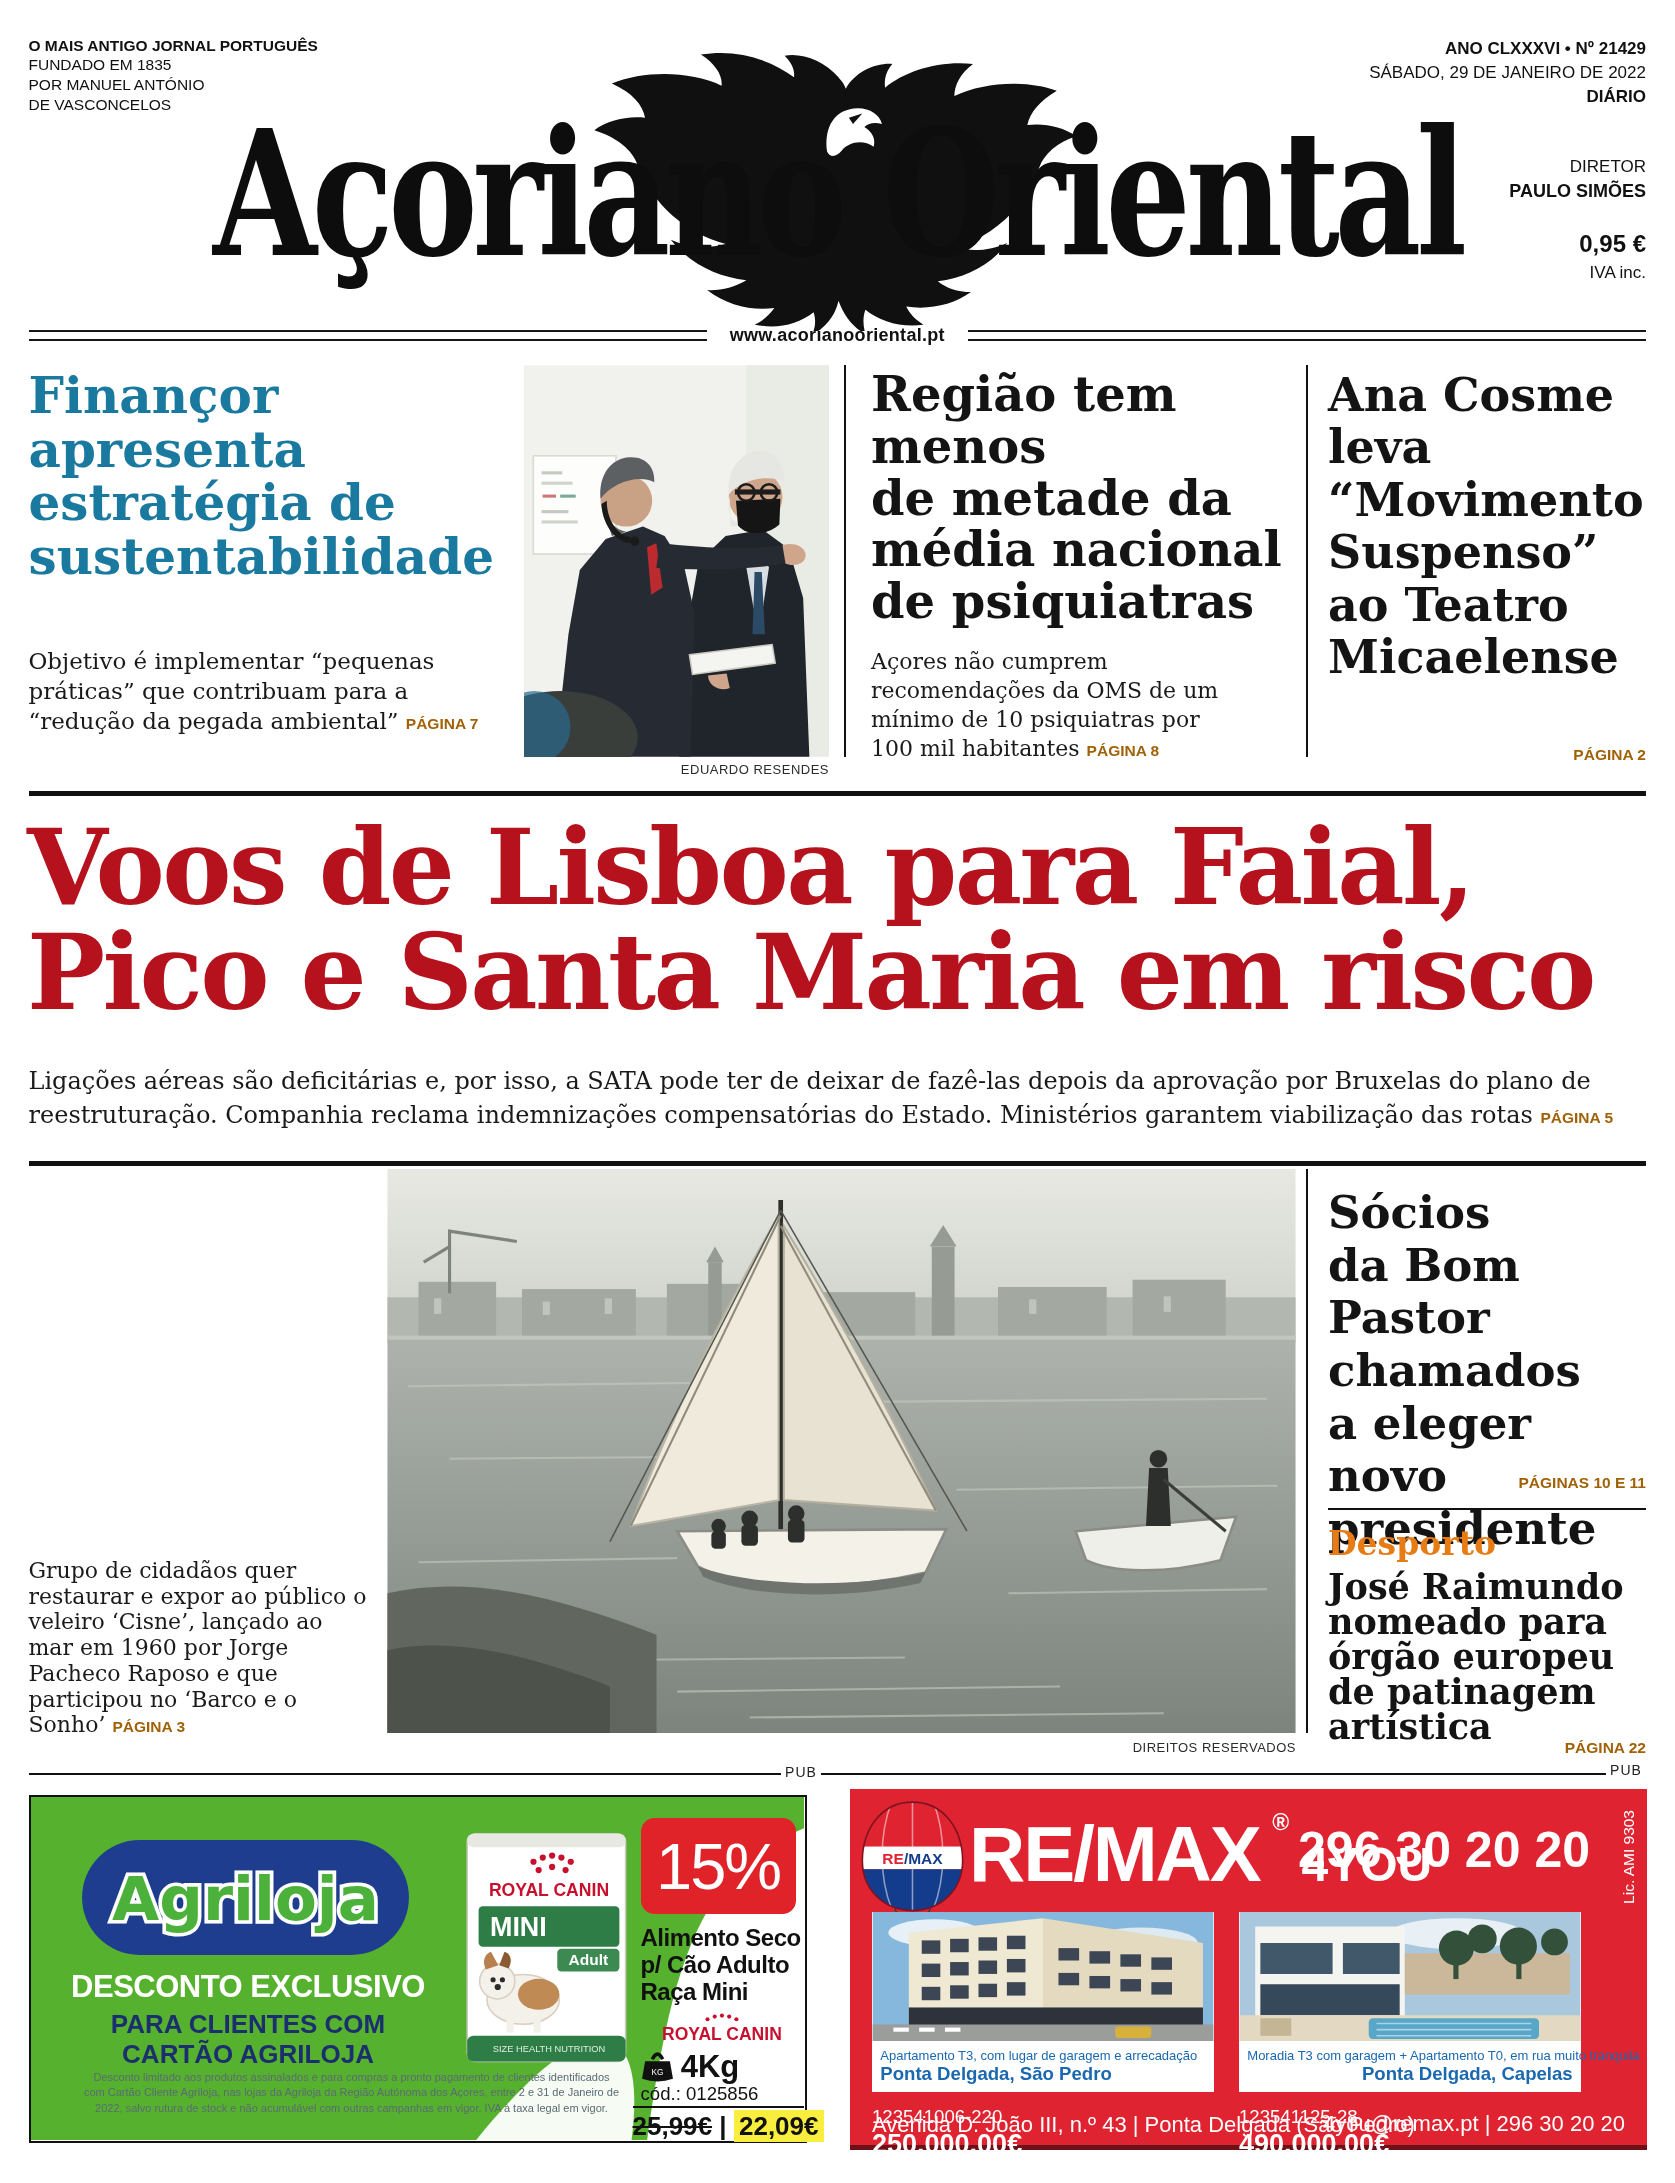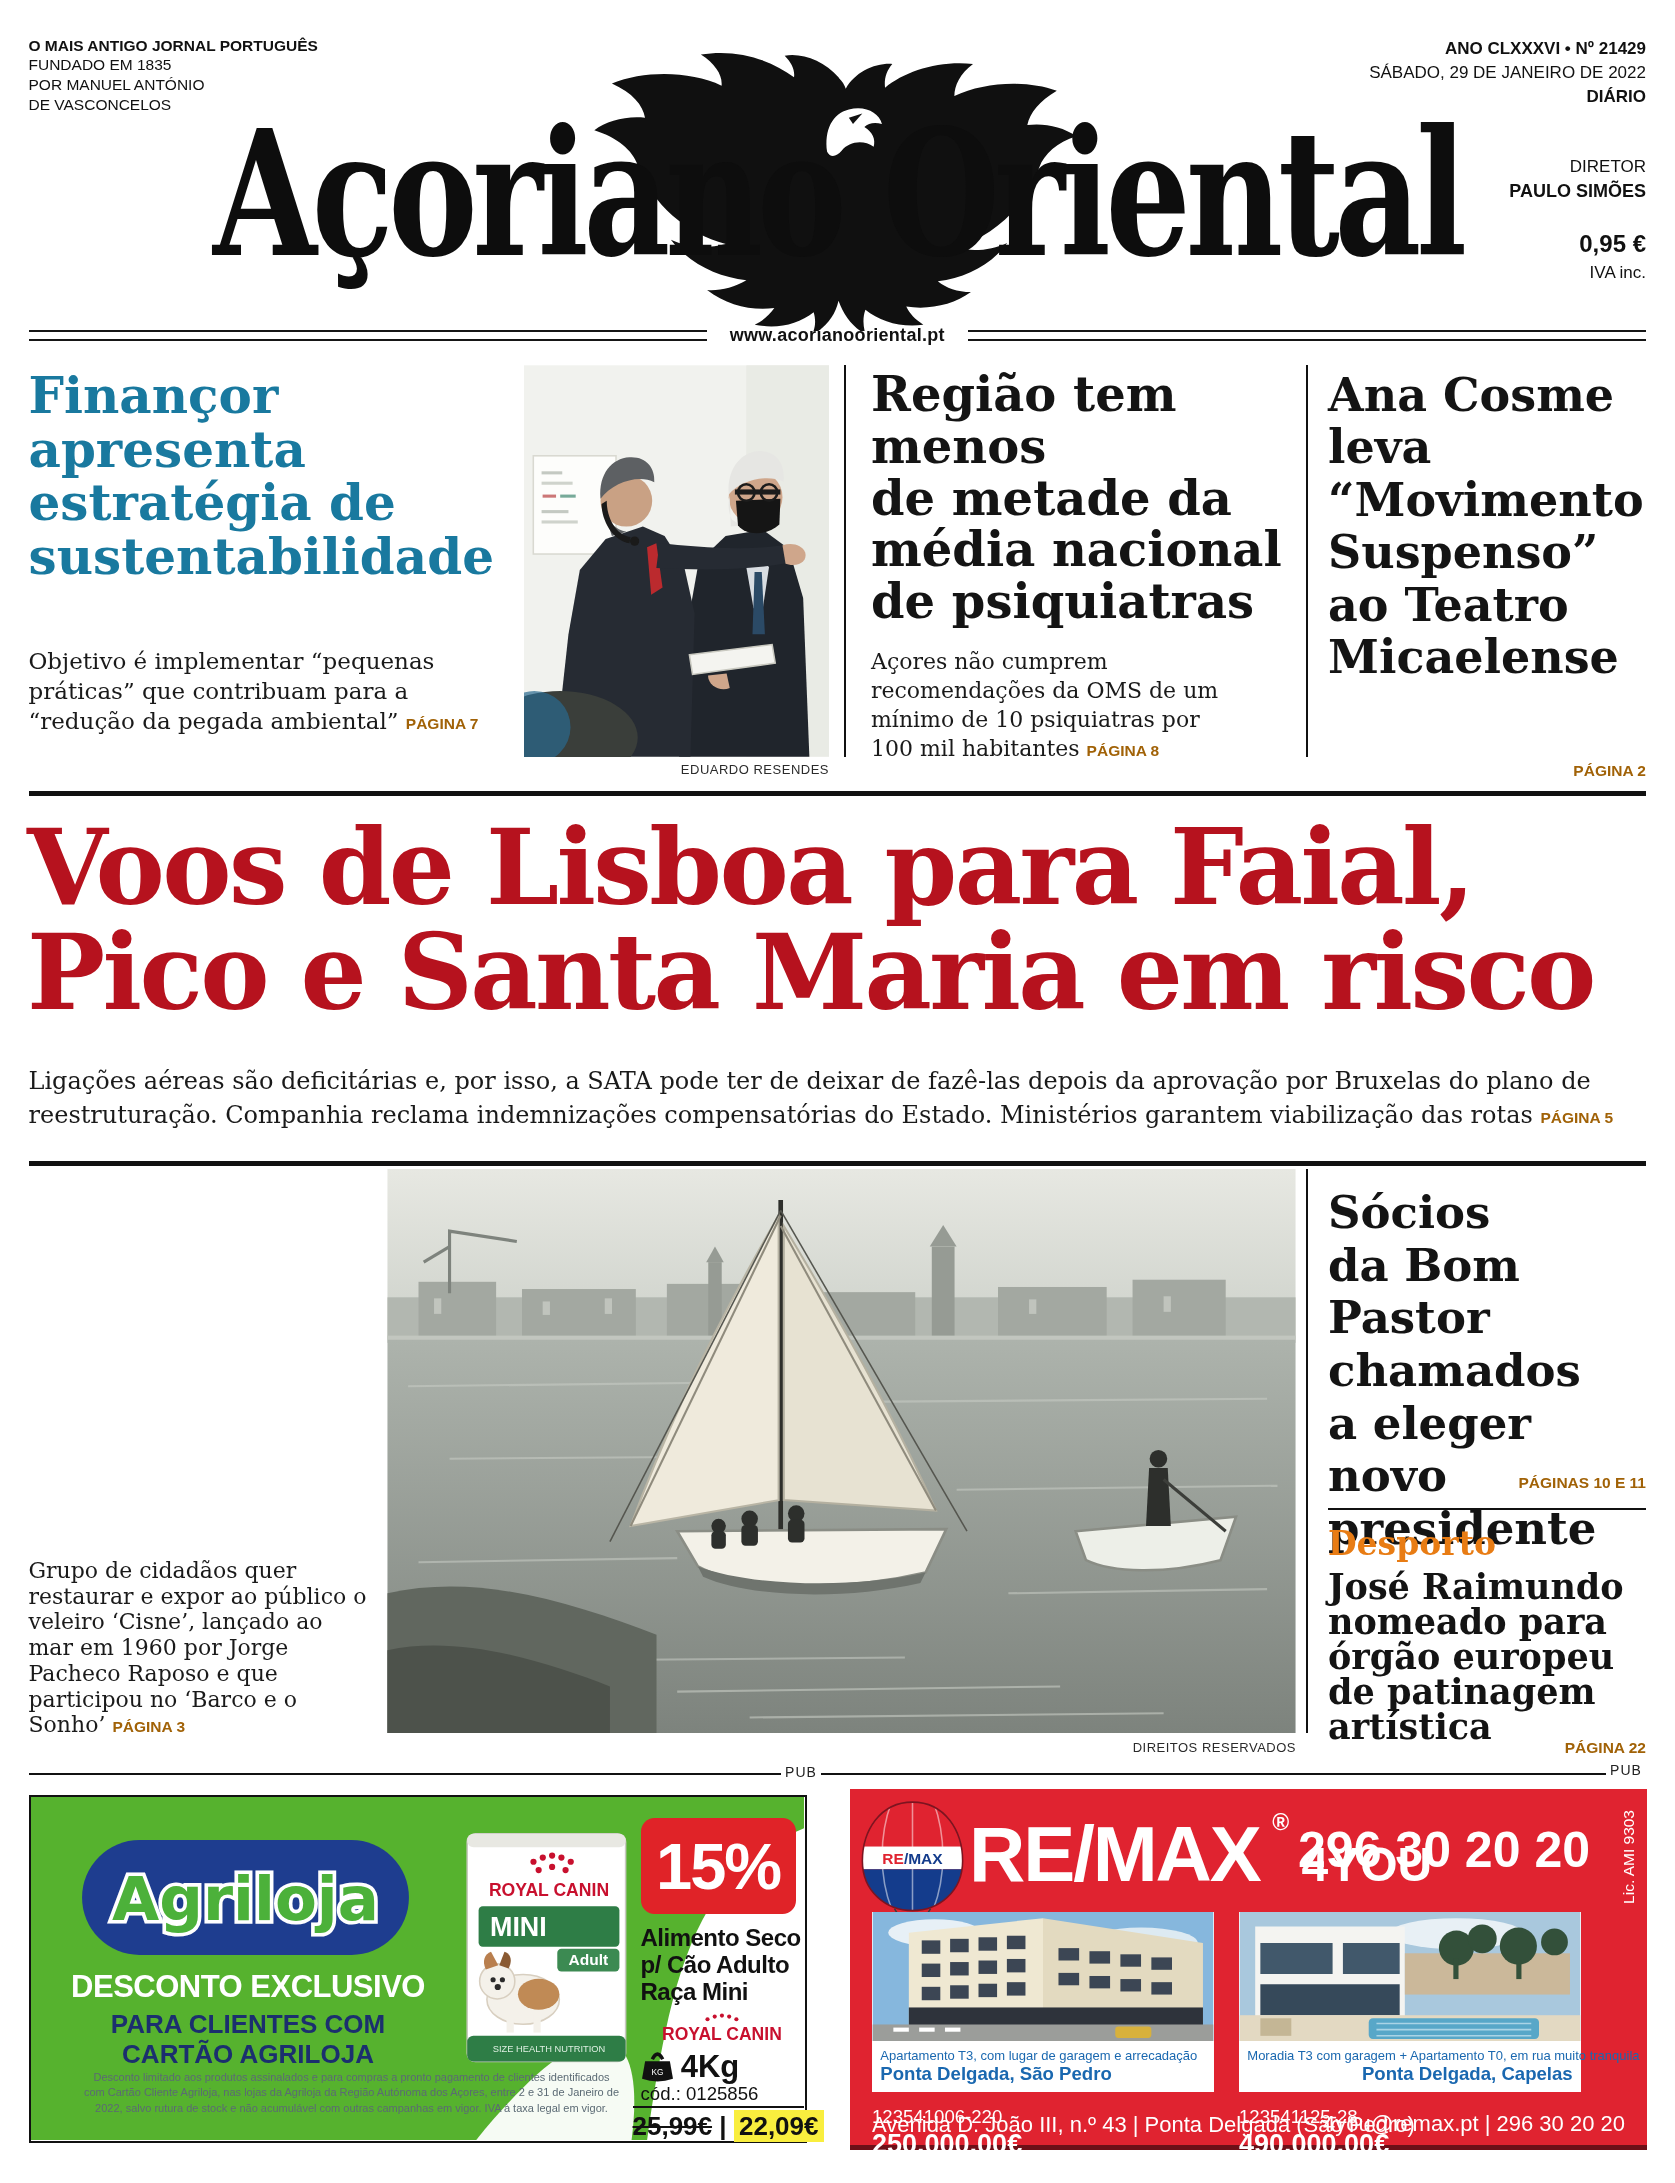--- a/index.html
+++ b/index.html
@@ -166,21 +166,21 @@
   <div class="abs rule-v" style="left:1306px;top:365px;height:392px;"></div>
 
   <div class="abs hl" style="left:1328px;top:369px;width:320px;font-size:46px;line-height:1.14;">
     <span class="hl-line">Ana Cosme</span>
     <span class="hl-line">leva</span>
     <span class="hl-line">“Movimento</span>
     <span class="hl-line">Suspenso”</span>
     <span class="hl-line">ao Teatro</span>
     <span class="hl-line">Micaelense</span>
   </div>
-  <div class="abs page-ref" style="right:29px;top:746px;text-align:right;margin-top:16px;">PÁGINA 2</div>
+  <div class="abs page-ref" style="right:29px;top:746px;text-align:right;">PÁGINA 2</div>
 
   <div class="abs rule-h" style="left:28.5px;right:29px;top:791px;height:4.7px;"></div>
 
   <div class="abs hl" style="left:27px;top:815px;width:1626px;font-size:104px;line-height:1.01;letter-spacing:-2.6px;color:#b6121e;">
     <span class="hl-line">Voos de Lisboa para Faial,</span>
     <span class="hl-line">Pico e Santa Maria em risco</span>
   </div>
   <div class="abs body-txt" style="left:28.5px;top:1064px;width:1613px;font-size:24px;line-height:1.42;">
     <span>Ligações aéreas são deficitárias e, por isso, a SATA pode ter de deixar de fazê-las depois da aprovação por Bruxelas do plano de reestruturação. Companhia reclama indemnizações compensatórias do Estado. Ministérios garantem viabilização das rotas </span><span class="page-ref">PÁGINA 5</span>
   </div>
@@ -353,21 +353,21 @@
         <circle cx="71" cy="326" r="6" fill="#2b2b2b"></circle>
         <ellipse cx="150" cy="340" rx="40" ry="30" fill="#c08a55"></ellipse>
         <rect x="88" y="380" width="14" height="34" fill="#f4f1ea"></rect>
           <rect x="140" y="380" width="14" height="34" fill="#f4f1ea"></rect>
       </g>
       <rect x="12" y="420" width="306" height="50" rx="12" fill="#2e7d46"></rect>
       <text x="170" y="452" text-anchor="middle" font-family="Liberation Sans" font-size="18" fill="#dff0e2">SIZE HEALTH NUTRITION</text>
     </svg>
 
     <div class="abs" style="left:610px;top:21px;width:155px;height:96px;background:#e02328;border-radius:13.5px;display:flex;align-items:center;justify-content:center;">
-      <span class="sans" style="font-size:65px;font-weight:bold;color:#fff;letter-spacing:-2.1px;">15%</span>
+      <span class="sans" style="font-size:65px;font-weight:normal;color:#fff;letter-spacing:-2.1px;">15%</span>
     </div>
     <div class="abs sans" style="left:610px;top:128px;width:166px;font-size:24px;font-weight:bold;color:#111;line-height:1.12;letter-spacing:-0.5px;">
       <div>Alimento Seco</div>
       <div>p/ Cão Adulto</div>
       <div>Raça Mini</div>
     </div>
     <div class="abs" style="left:610px;top:216px;width:166px;">
       <svg width="166" height="33" viewBox="0 0 320 64">
         <g fill="#c8102e">
           <circle cx="128" cy="12" r="4"></circle>

